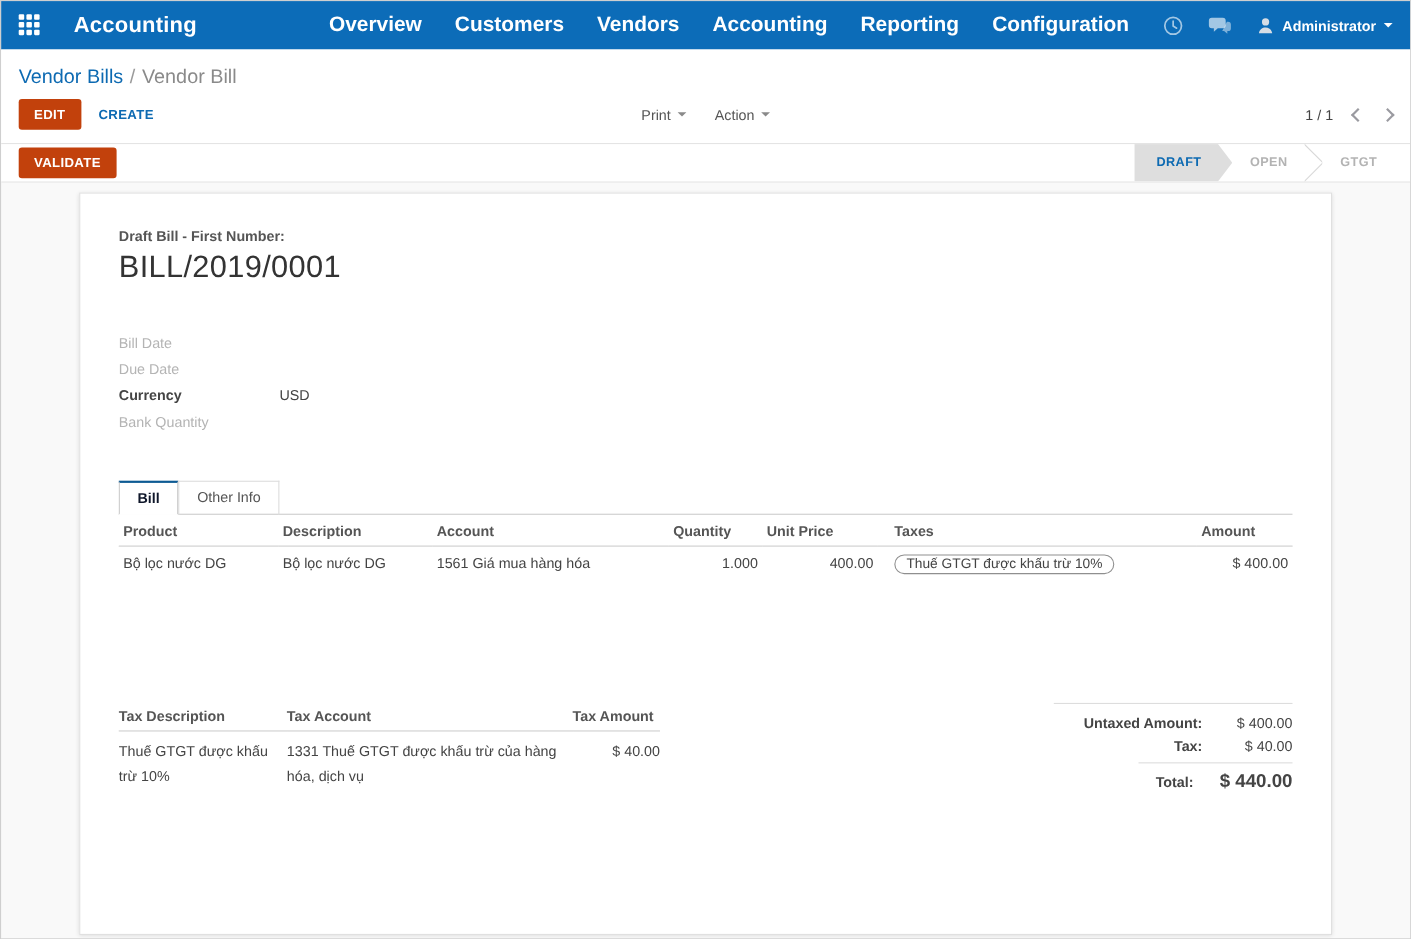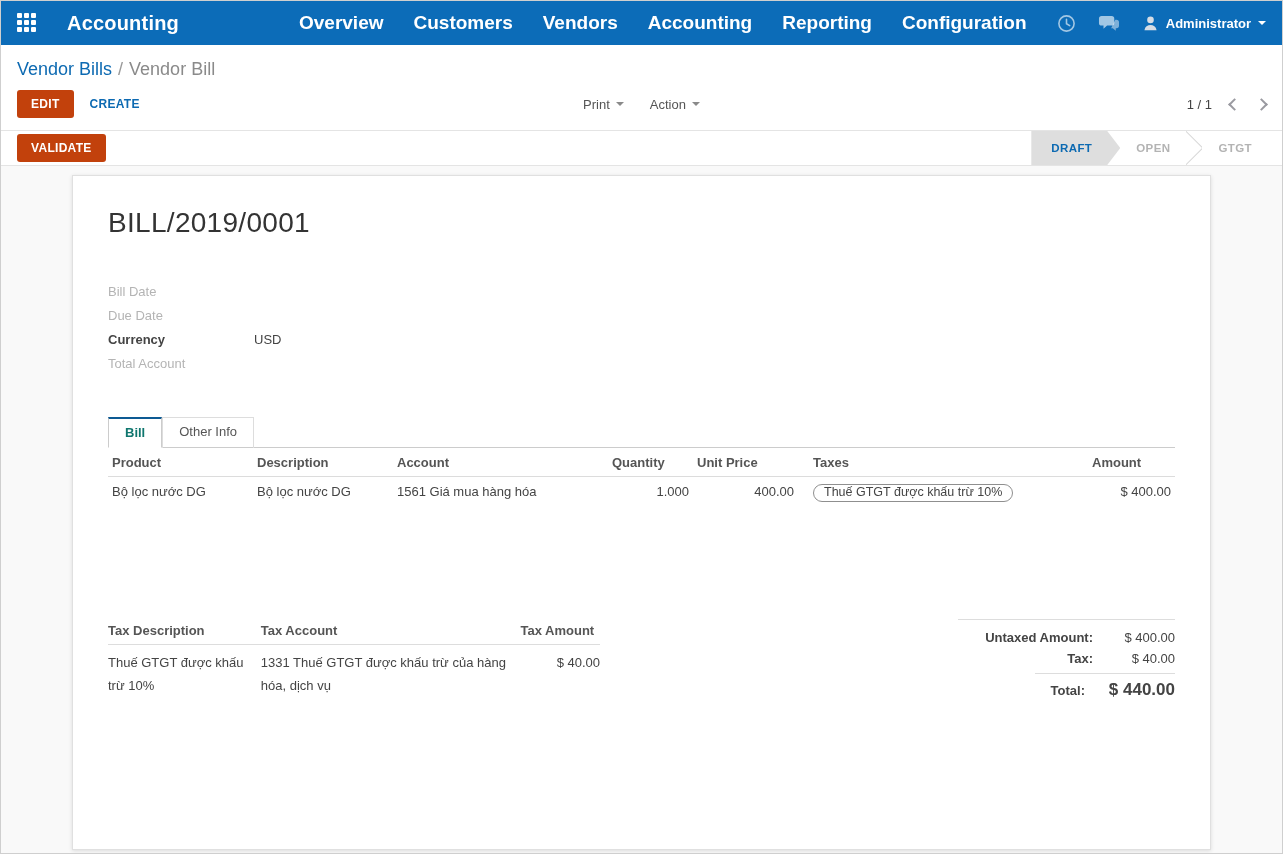--- a/index.html
+++ b/index.html
@@ -55,21 +55,21 @@
   .fields { display:grid; grid-template-columns:533px 1fr; }
   .field-row { display:flex; height:24px; align-items:center; font-size:13px; }
   .f-label { width:146px; flex:0 0 146px; color:#b4b4b4; }
   .f-label.set { color:#444; font-weight:700; }
   .f-value { color:#444; }
   .f-value.link { color:#008784; cursor:pointer; }
 
   
   .tabs { margin-top:42px; display:flex; border-bottom:1px solid #ccc; padding-left:0; }
   .tab { font-size:13px; padding:6px 16px 7px; border:1px solid transparent; color:#555; cursor:pointer; margin-bottom:-1px; }
-  .tab.active { background:#fff; border-color:#ccc; border-top:2px solid #0d5a93; border-bottom:1px solid #fff; color:#0f766e; font-weight:700; }
+  .tab.active { background:#fff; border-color:#ccc; border-top:2px solid #0d5a93; border-bottom:1px solid #fff; color:#0f172a; font-weight:700; }
   .tab.inactive { border:1px solid #ddd; border-bottom:none; }
 
   
   table.lines { width:100%; border-collapse:collapse; font-size:13px; }
   table.lines th { color:#555; font-weight:700; text-align:left; padding:7px 4px 6px; border-bottom:1px solid #dcdcdc; }
   table.lines td { color:#444; padding:7px 4px; vertical-align:top; }
   .num { text-align:right; }
   .tax-pill { display:inline-block; border:1px solid #8f8f8f; border-radius:20px; padding:0px 10px 2px; font-size:12.5px; color:#444; white-space:nowrap; }
 
   
@@ -167,38 +167,39 @@
       <div class="state active">DRAFT</div>
       <div class="state">OPEN</div>
       <div class="state-sep"></div>
       <div class="state">GTGT</div>
     </div>
   </div>
 
   <div class="content-area">
     <div class="sheet">
 
+      <div class="sheet-subtitle">Draft Bill - First Number:</div>
       <div class="sheet-title">BILL/2019/0001</div>
 
       <div class="fields">
         <div class="col">
           <div class="field-row">
             <span class="f-label">Bill Date</span>
             <span class="f-value"></span>
           </div>
           <div class="field-row">
             <span class="f-label">Due Date</span>
             <span class="f-value"></span>
           </div>
           <div class="field-row">
             <span class="f-label set">Currency</span>
             <span class="f-value">USD</span>
           </div>
           <div class="field-row">
-            <span class="f-label">Total Account</span>
+            <span class="f-label">Bank Quantity</span>
             <span class="f-value"></span>
           </div>
         </div>
       </div>
 
       <div class="tabs">
         <div class="tab active">Bill</div>
         <div class="tab inactive">Other Info</div>
       </div>
 

